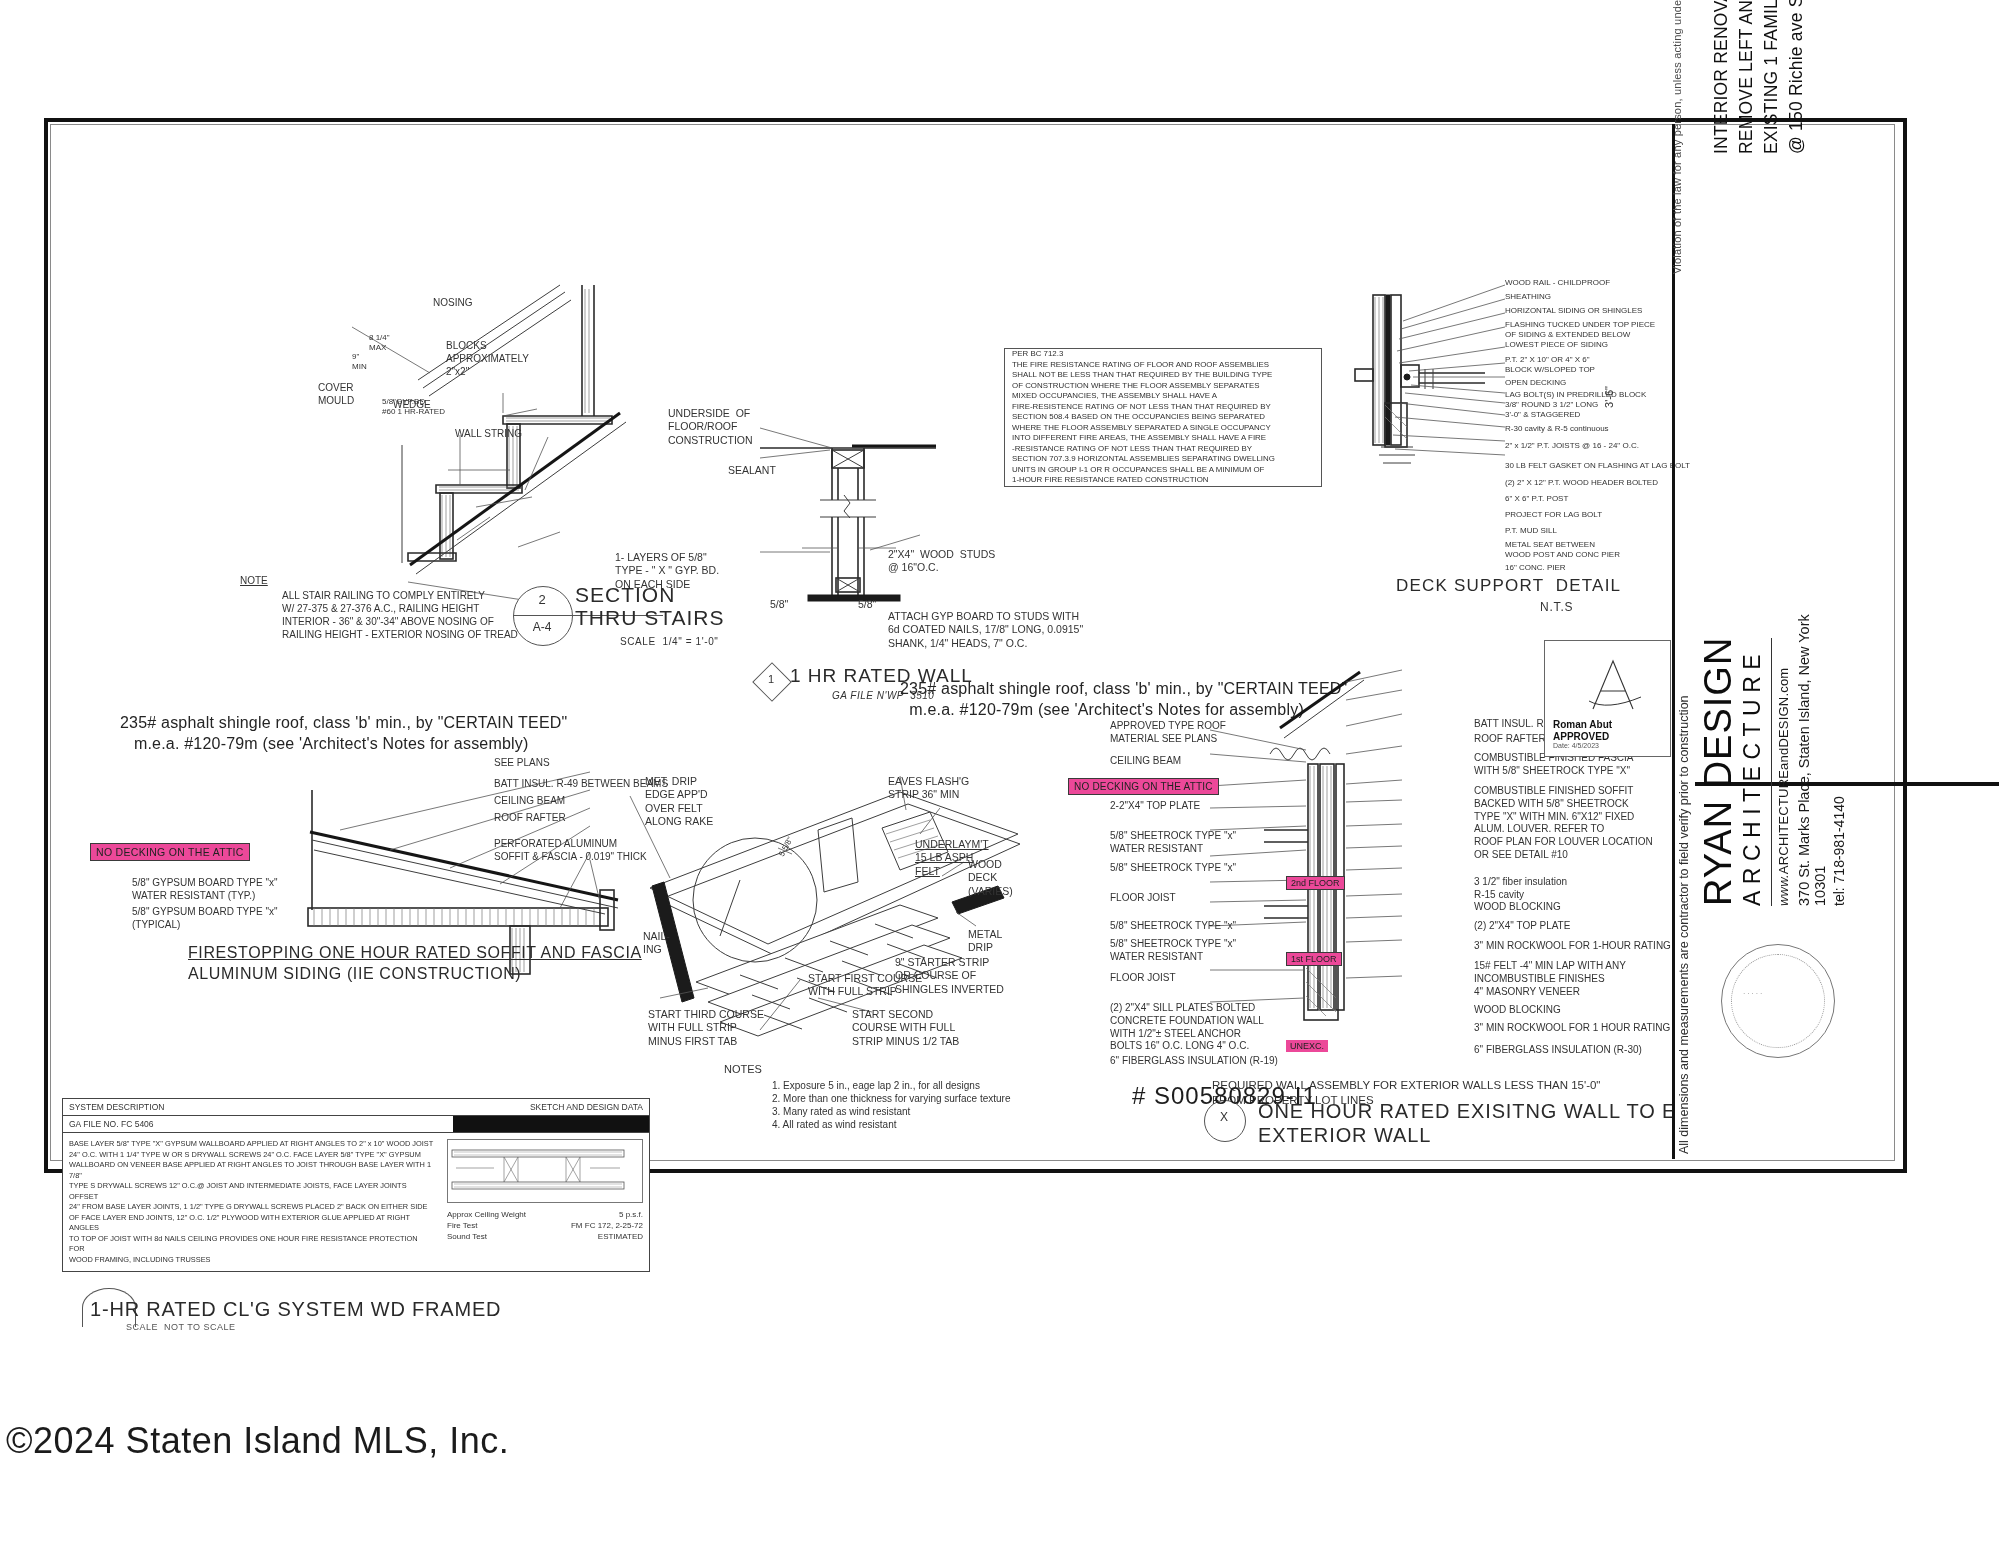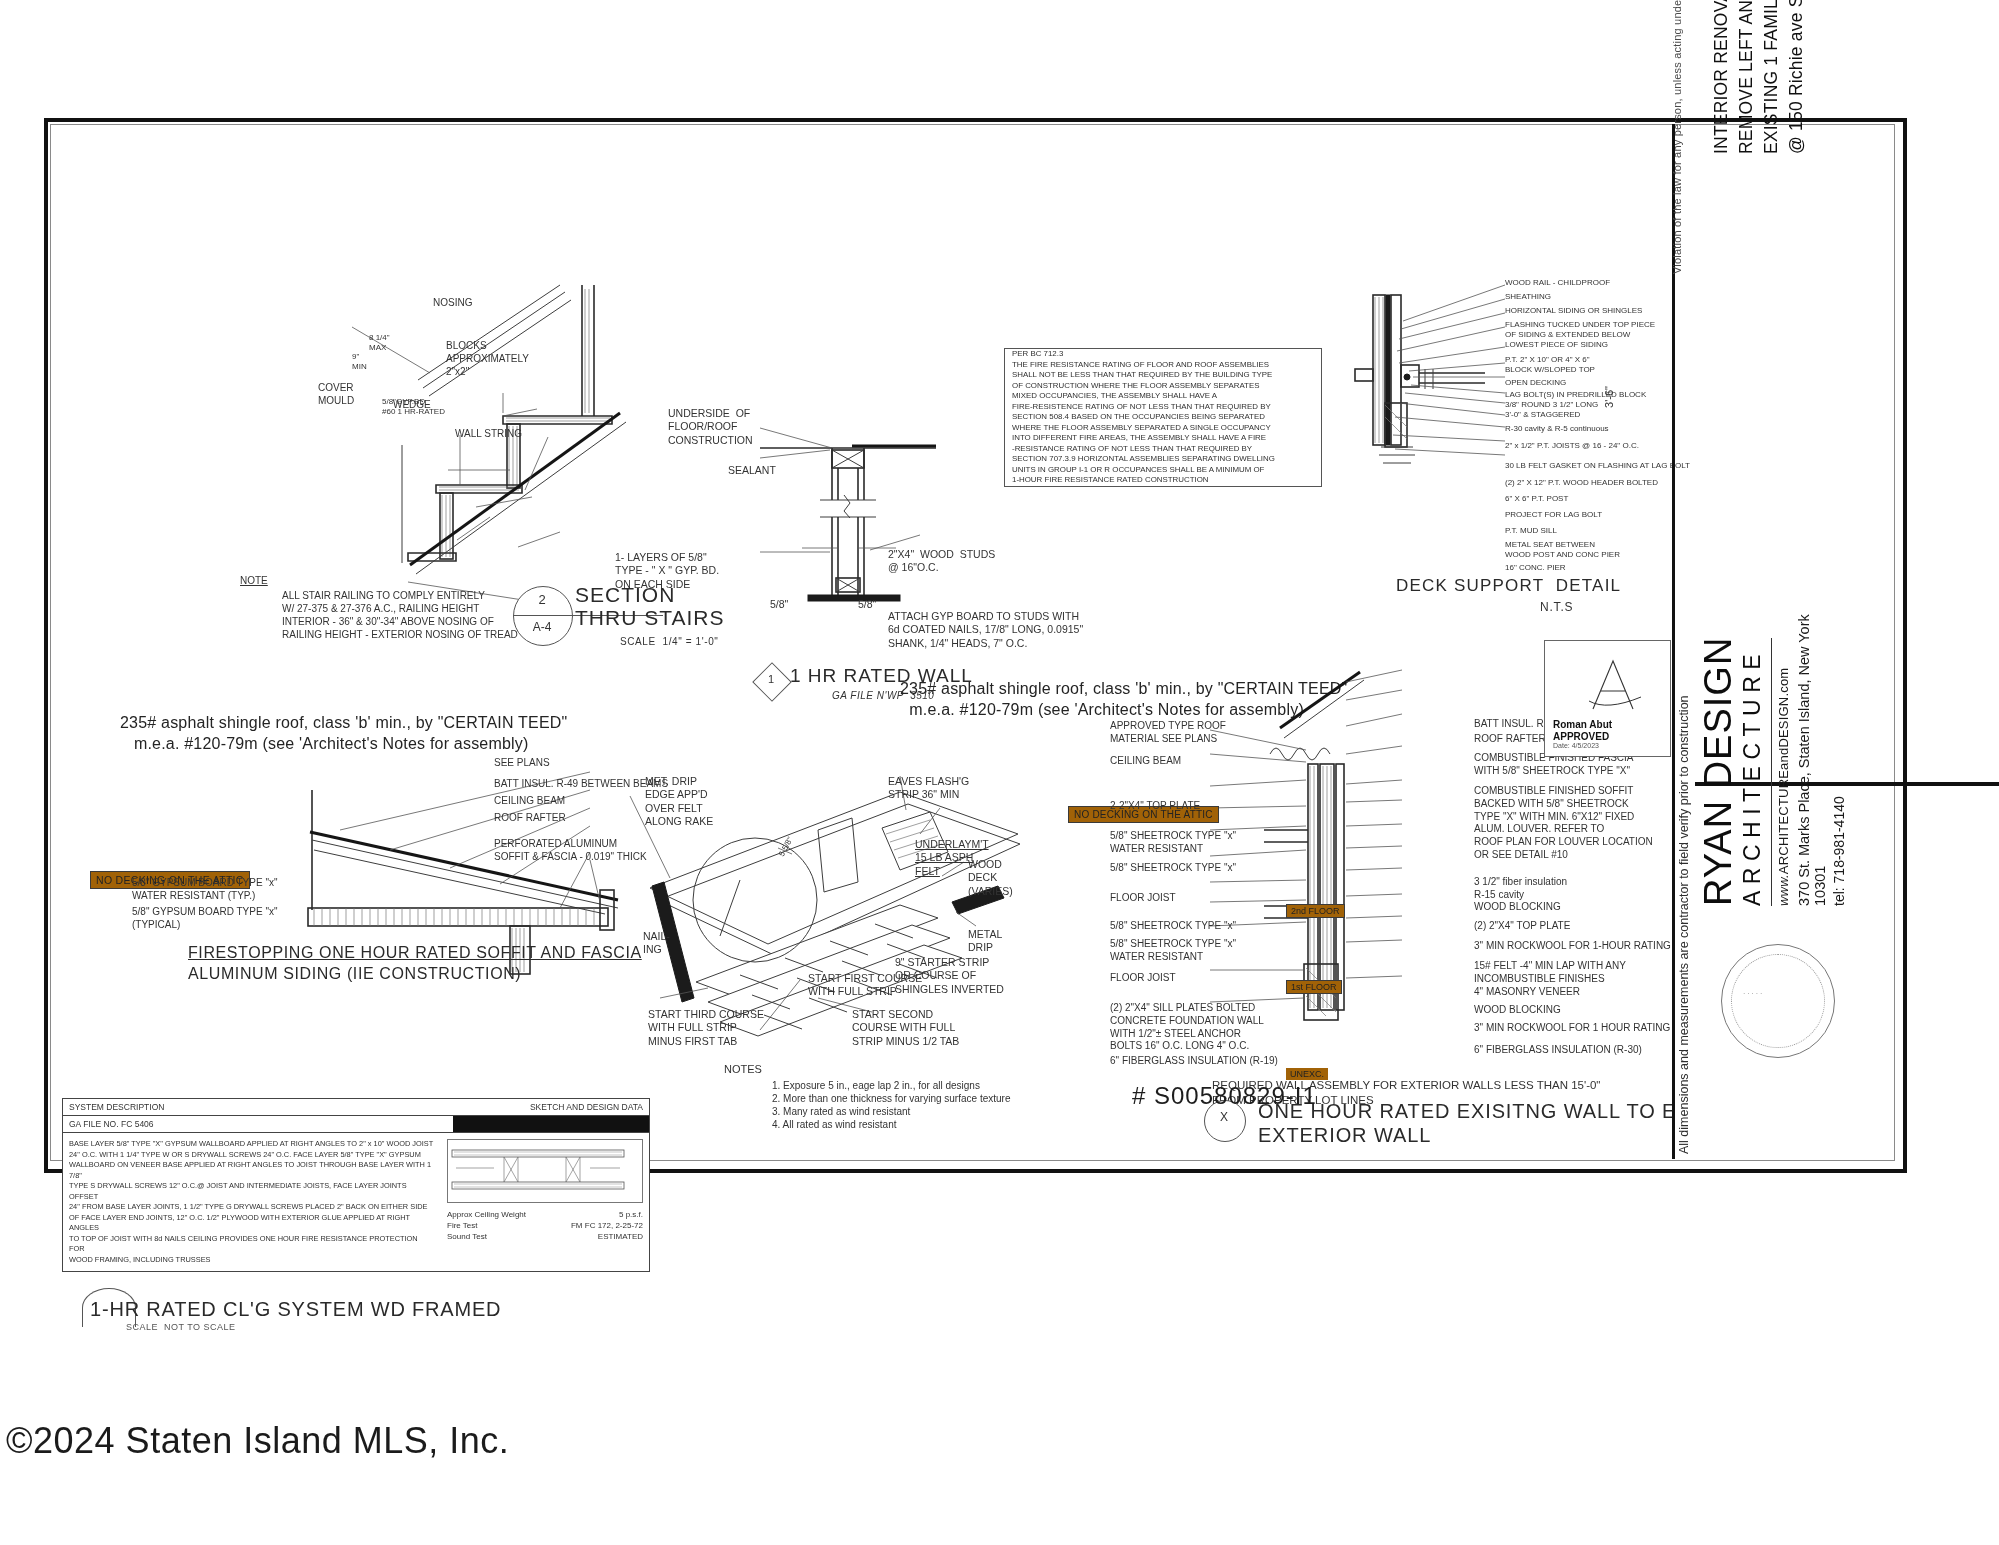--- a/index.html
+++ b/index.html
@@ -68,21 +68,21 @@
   #approval .ap{position:absolute;left:8px;top:90px;font-size:10px;font-weight:bold;color:#111;}
   #approval .dt{position:absolute;left:8px;top:101px;font-size:7px;color:#555;}
   #approval .sig{position:absolute;left:42px;top:16px;width:56px;height:58px;}
 
   
   .callout{position:absolute;font-size:10.5px;color:#333;line-height:1.28;white-space:pre;}
   .callout.sm{font-size:10px;padding-left:42px;}
   .callout.xs{font-size:8px;line-height:1.22;}
   .headline{position:absolute;font-size:16px;color:#242424;letter-spacing:.2px;white-space:pre;line-height:1.32;}
   .detail-title{position:absolute;font-size:21px;color:#2a2a2a;letter-spacing:1px;white-space:pre;line-height:1.18;}
-  .boxed{position:absolute;border:1px solid #3a3a3a;padding:2px 5px;font-size:11px;color:#222;background:#a16207;margin-top:28px;}
+  .boxed{position:absolute;border:1px solid #3a3a3a;padding:2px 5px;font-size:11px;color:#222;background:#ec4899;}
 
   
   #codebox{left:1004px;top:348px;width:302px;border:1px solid #555;background:#fff;
       padding:0 7px;font-size:7.9px;line-height:1.33;color:#303030;}
 
   
   .bubble{position:absolute;border:1px solid #555;border-radius:50%;background:#fff;}
   .bub-txt{position:absolute;font-size:13px;color:#333;text-align:center;}
   .diamond{position:absolute;border:1px solid #555;background:#fff;
       transform:rotate(45deg);}

